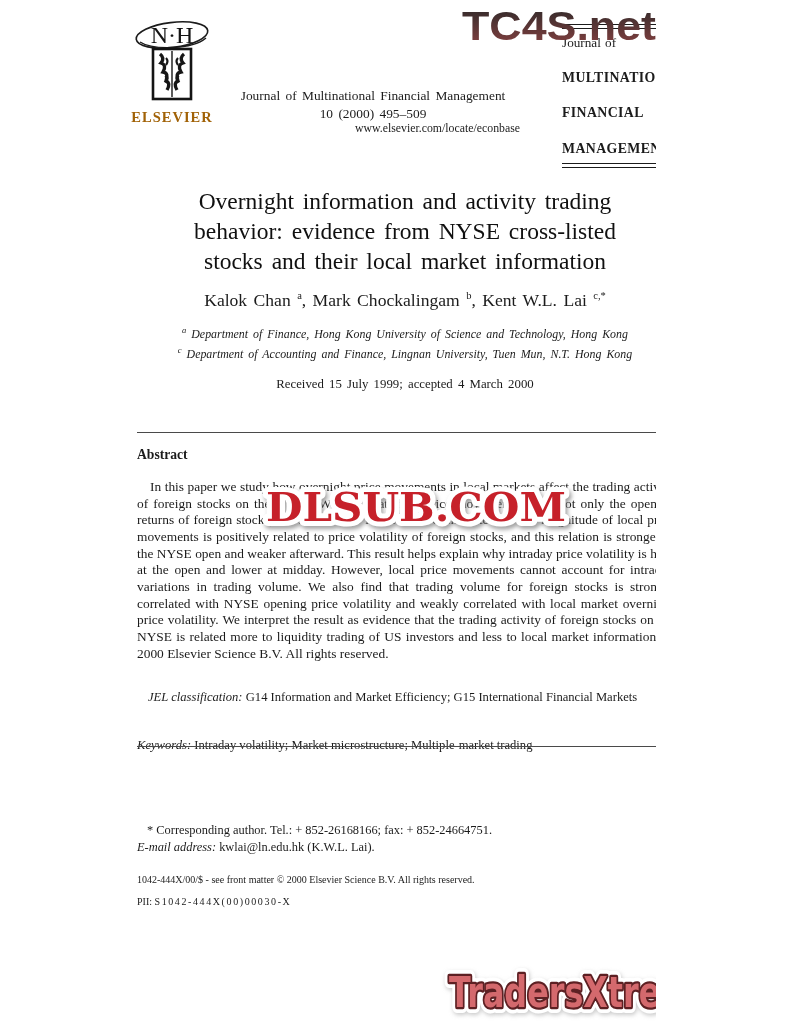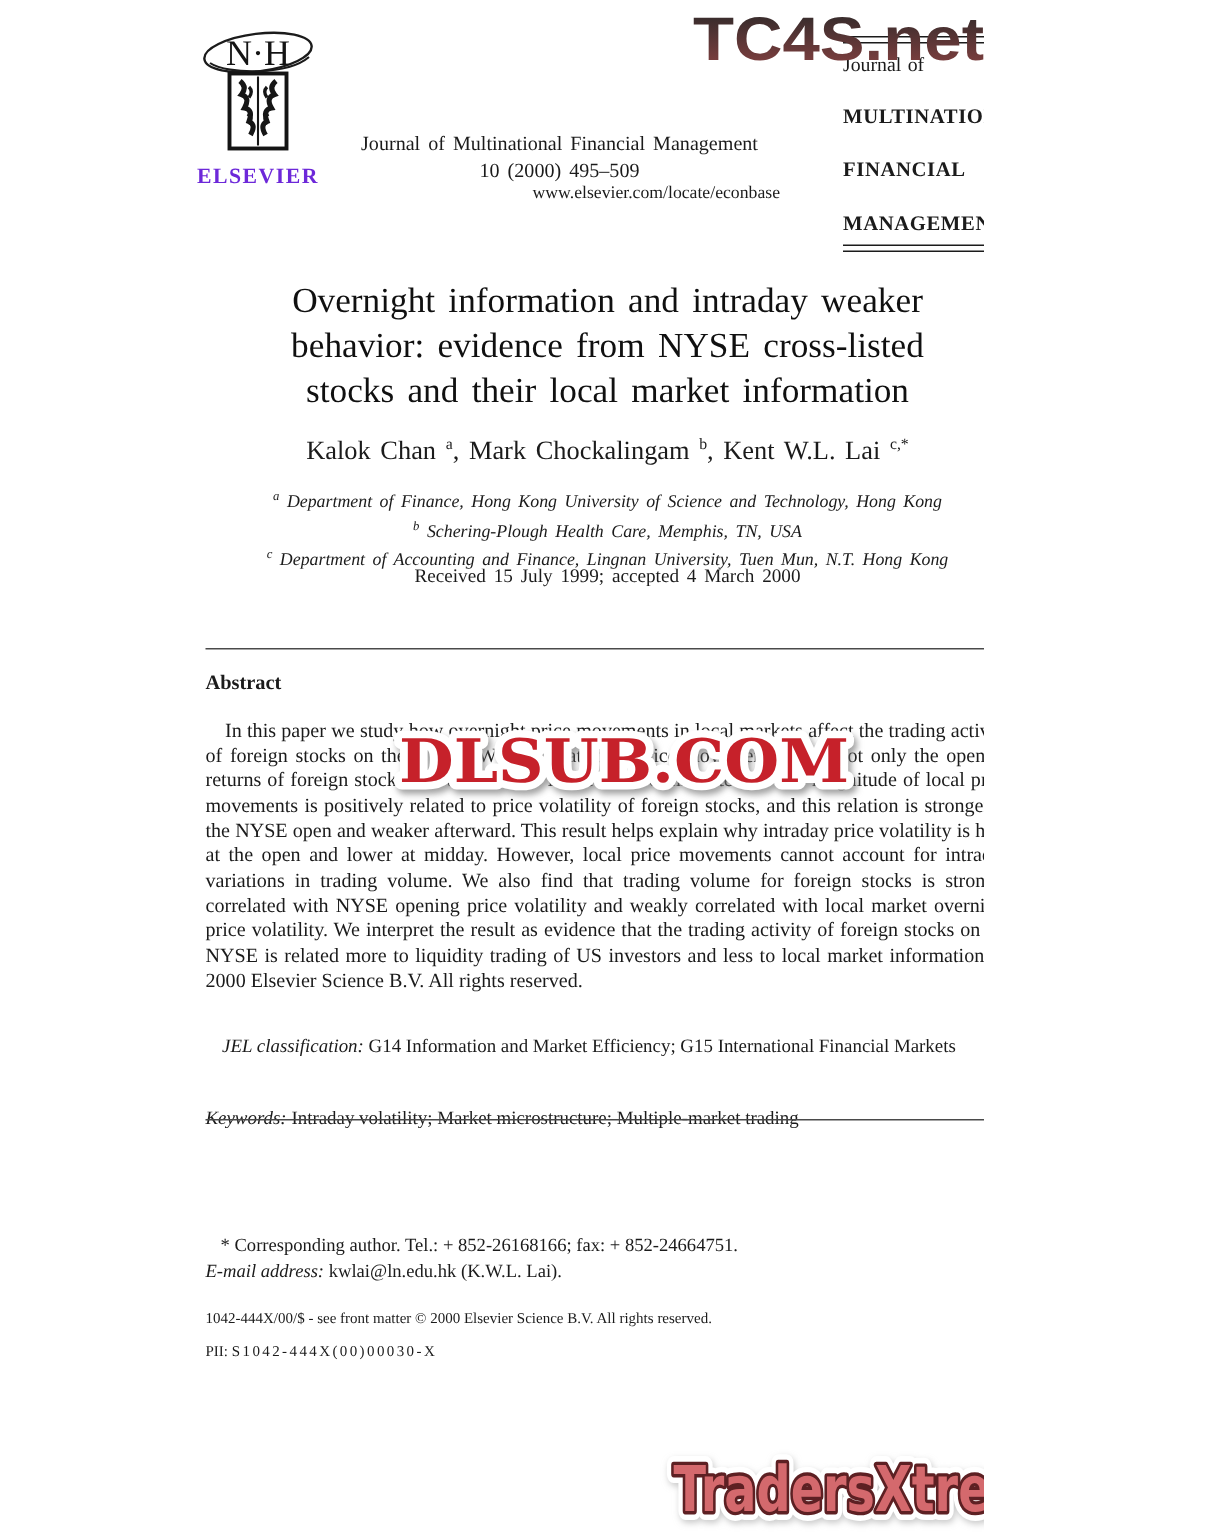--- a/index.html
+++ b/index.html
@@ -3,21 +3,21 @@
 <meta charset="utf-8">
 <style>
   html, body { margin: 0; padding: 0; background: #ffffff; }
   .page {
     position: relative; width: 656px; height: 1024px; background: #ffffff;
     font-family: "Liberation Serif", serif; color: #1b1b1b; overflow: hidden;
   }
 
   
   .logo { position: absolute; left: 124px; top: 18px; width: 96px; text-align: center; }
-  .publisher { font-size: 14.5px; font-weight: bold; letter-spacing: 1px; margin-top: 1px; color: #6d28d9; }
+  .publisher { font-size: 14.5px; font-weight: bold; letter-spacing: 1px; margin-top: 1px; color: #a16207; }
 
   .citation { position: absolute; left: 173px; top: 87px; width: 400px; text-align: center; font-size: 13.4px; line-height: 18px; word-spacing: 2px; }
 
   .jblock { position: absolute; left: 562px; top: 24px; width: 132px; }
   .dblrule { height: 2.6px; border-top: 1.6px solid #1b1b1b; border-bottom: 1.2px solid #1b1b1b; }
   .jprefix { font-size: 13.2px; margin-top: 6px; word-spacing: 1px; }
   .jcaps { font-size: 13.8px; font-weight: bold; letter-spacing: 0.4px; line-height: 17.8px; margin-top: 18px; }
   .jblock .dblrule.bottom { margin-top: 5px; }
 
   .website { position: absolute; top: 121px; right: 136px; width: 220px; text-align: right; font-size: 11.8px; }
@@ -98,34 +98,33 @@
     <defs>
       <linearGradient id="tcgrad" x1="0" y1="0" x2="0" y2="1">
         <stop offset="0" stop-color="#282828"></stop>
         <stop offset="1" stop-color="#8a4242"></stop>
       </linearGradient>
     </defs>
     <text x="101" y="40" text-anchor="middle" font-size="41" fill="url(#tcgrad)" textLength="194" lengthAdjust="spacingAndGlyphs">TC4S.net</text>
   </svg>
 
   <div class="title">
-    <div>Overnight information and intraday weaker</div>
+    <div>Overnight information and activity trading</div>
     <div>behavior: evidence from NYSE cross-listed</div>
     <div>stocks and their local market information</div>
   </div>
 
   <div class="authors">
     <span><span>Kalok Chan</span> <sup>a</sup></span><span>,</span>
     <span><span>Mark Chockalingam</span> <sup>b</sup></span><span>,</span>
     <span><span>Kent W.L. Lai</span> <sup>c,*</sup></span>
   </div>
 
   <div class="affils">
     <div><sup>a</sup> <span>Department of Finance, Hong Kong University of Science and Technology, Hong Kong</span></div>
-    <div><sup>b</sup> <span>Schering-Plough Health Care, Memphis, TN, USA</span></div>
     <div><sup>c</sup> <span>Department of Accounting and Finance, Lingnan University, Tuen Mun, N.T. Hong Kong</span></div>
   </div>
 
   <div class="received">Received 15 July 1999; accepted 4 March 2000</div>
 
   <div class="rule rule1"></div>
   <div class="abs-head">Abstract</div>
   <div class="abs-body">In this paper we study how overnight price movements in local markets affect the trading activity of foreign stocks on the NYSE. We find that local price movements affect not only the opening returns of foreign stocks, but also returns in the first 30-min interval. The magnitude of local price movements is positively related to price volatility of foreign stocks, and this relation is stronger at the NYSE open and weaker afterward. This result helps explain why intraday price volatility is high at the open and lower at midday. However, local price movements cannot account for intraday variations in trading volume. We also find that trading volume for foreign stocks is strongly correlated with NYSE opening price volatility and weakly correlated with local market overnight price volatility. We interpret the result as evidence that the trading activity of foreign stocks on the NYSE is related more to liquidity trading of US investors and less to local market information. © 2000 Elsevier Science B.V. All rights reserved.</div>
 
   <div class="jel">

